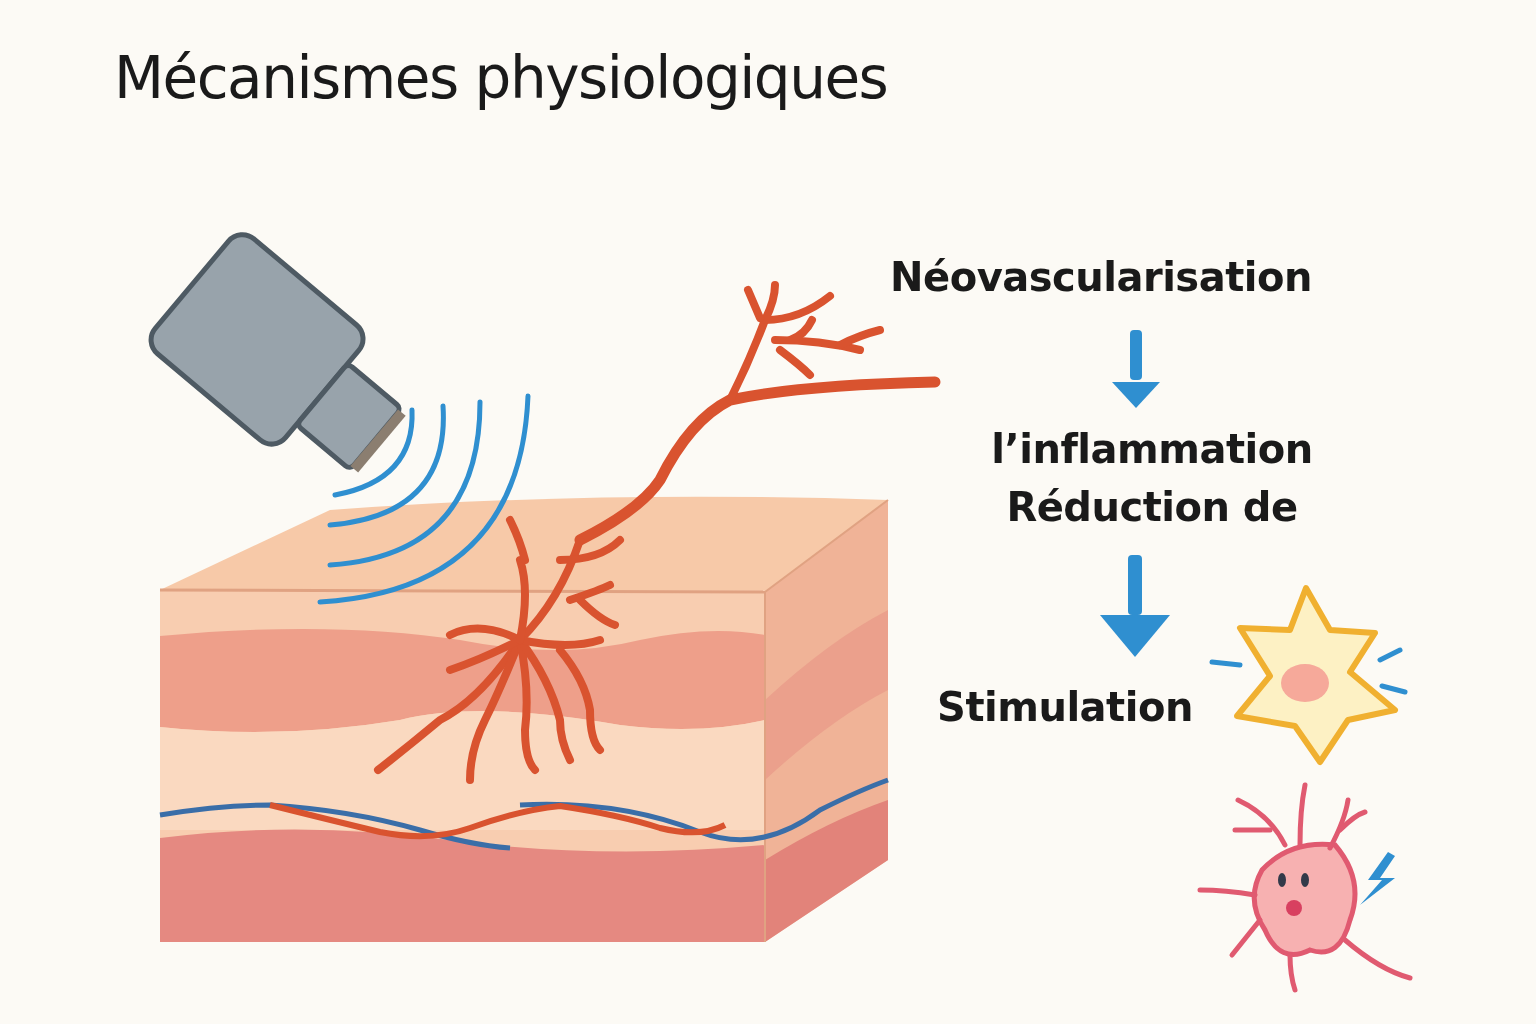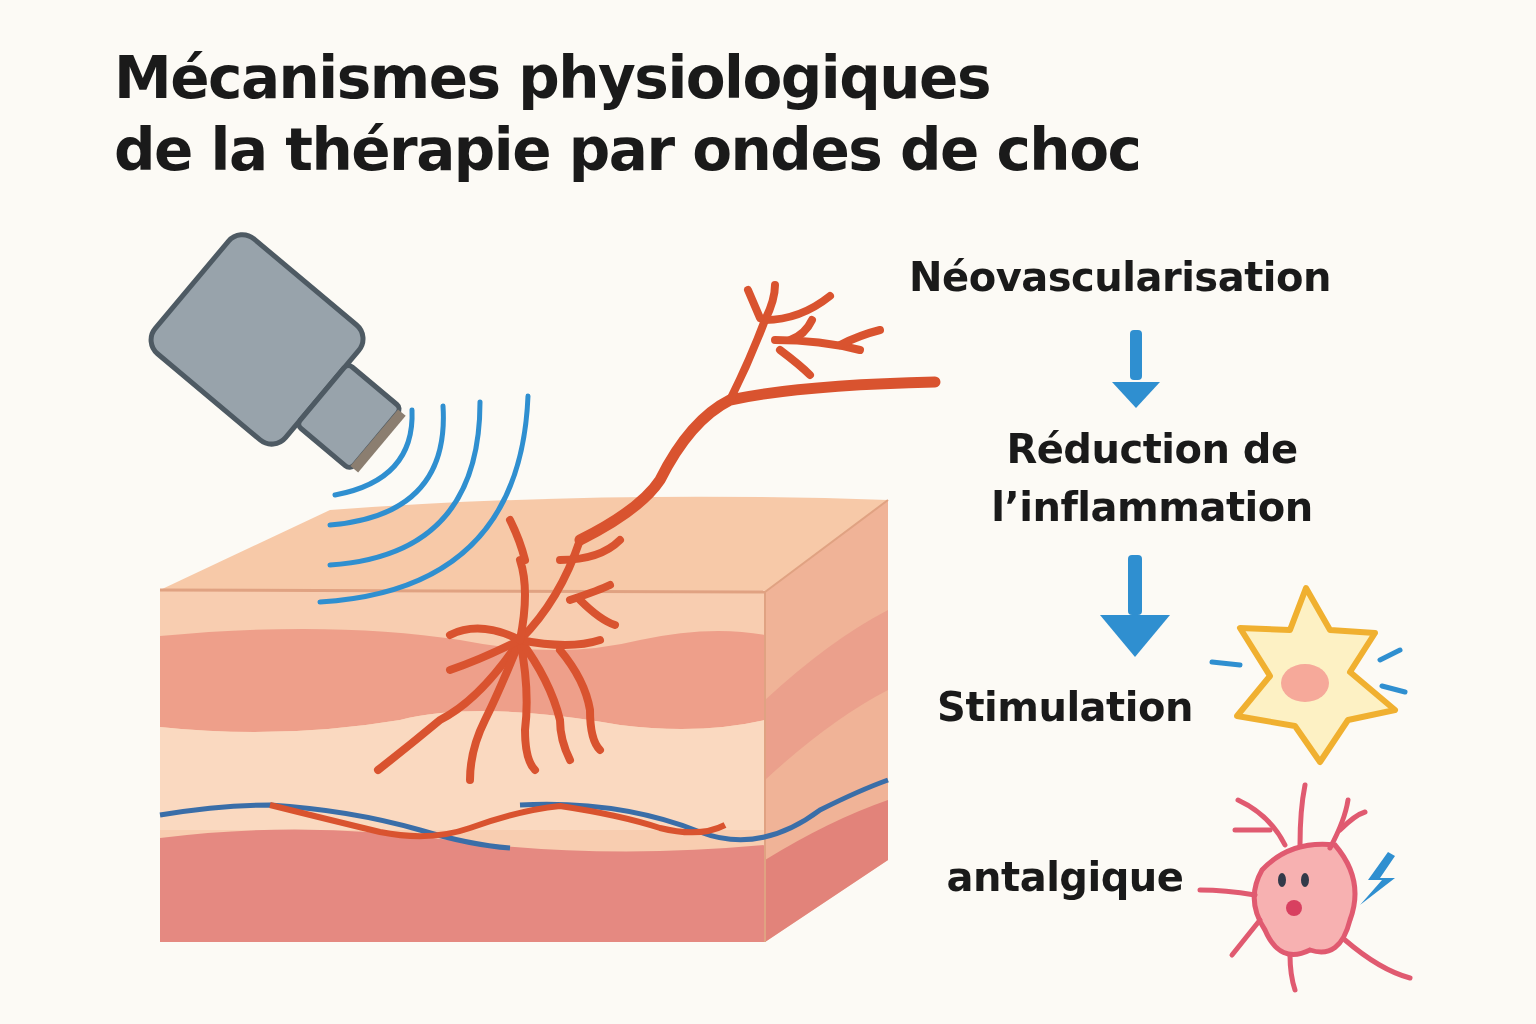--- a/index.html
+++ b/index.html
@@ -1,26 +1,25 @@
 <!DOCTYPE html>
 <html><head>
 <meta charset="utf-8">
 <style>
   html, body { margin:0; padding:0; }
   body { width:1536px; height:1024px; background:#fcfaf5; position:relative; overflow:hidden; font-family:"DejaVu Sans", sans-serif; color:#1a1a1a; }
-  .title { position:absolute; left:114px; top:42px; font-size:58px; font-weight:bold; line-height:72px; letter-spacing:-1.5px; margin:0; }
+  .title { position:absolute; left:114px; top:42px; font-size:58px; font-weight:normal; line-height:72px; letter-spacing:-1.5px; margin:0; }
   .label { position:absolute; font-weight:bold; font-size:40px; text-align:center; line-height:58px; letter-spacing:-0.5px; }
   svg { position:absolute; left:0; top:0; }
 </style>
 </head>
 <body>
 
 <h1 class="title">
   <div>Mécanismes physiologiques</div>
-  <div>de la thérapie par ondes de choc</div>
 </h1>
 
 <svg width="1536" height="1024" viewBox="0 0 1536 1024">
 
   <g>
 
     <path d="M160 590 L330 510 Q600 490 888 500 L765 592 Z" fill="#f7c9a8"></path>
 
     <path d="M765 592 L888 500 L888 860 L765 942 Z" fill="#f0b397"></path>
     <path d="M765 700 Q830 640 888 610 L888 690 Q830 720 765 780 Z" fill="#e89987" opacity="0.7"></path>
@@ -106,25 +105,24 @@
       <path d="M1345 940 Q1380 970 1410 978"></path>
       <path d="M1290 955 Q1290 975 1295 990"></path>
     </g>
     <ellipse cx="1282" cy="880" rx="4" ry="7" fill="#333a4a"></ellipse>
     <ellipse cx="1305" cy="880" rx="4" ry="7" fill="#333a4a"></ellipse>
     <circle cx="1294" cy="908" r="8" fill="#d84060"></circle>
     <polygon points="1388,852 1368,880 1382,880 1360,905 1395,878 1380,878 1395,856" fill="#2f8fd0"></polygon>
   </g>
 </svg>
 
-<div class="label" style="left:880px; top:248px; width:480px;">
+<div class="label" style="left:861px; top:248px; width:480px;">
   <div>Néovascularisation</div>
 </div>
 <div class="label" style="left:952px; top:420px; width:400px;">
+  <div>l’inflammation</div>
   <div>Réduction de</div>
-  <div>l’inflammation</div>
 </div>
 <div class="label" style="left:910px; top:678px; width:310px;">
   <div>Stimulation</div>
 </div>
 <div class="label" style="left:915px; top:848px; width:300px;">
-  <div>antalgique</div>
 </div>
 
 </body></html>

